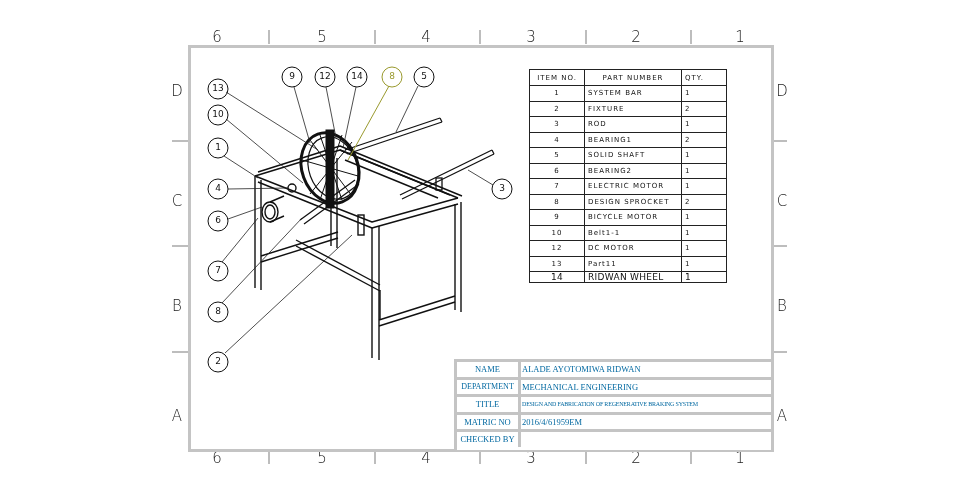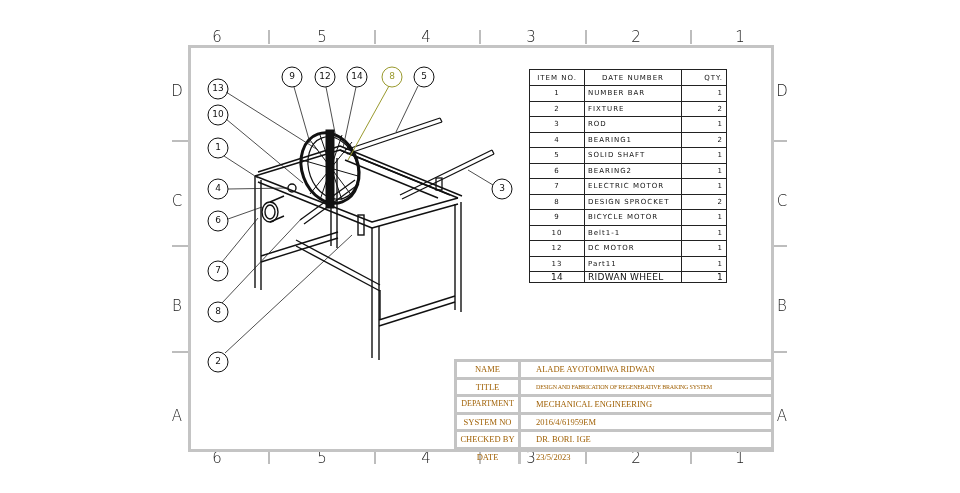--- a/index.html
+++ b/index.html
@@ -6,26 +6,26 @@
   body { width:960px; height:493px; position:relative; overflow:hidden; font-family:"DejaVu Sans", sans-serif; }
   .zone-label { position:absolute; font-family:"DejaVu Sans", sans-serif; font-size:15px; color:#222; font-weight:300; text-align:center; width:20px; }
   .tick { position:absolute; background:#bdbdbd; }
   .sheet { position:absolute; left:188px; top:45px; width:580px; height:401px; border:3px solid #c4c4c4; box-sizing:content-box; background:#fff; }
   svg.drawing { position:absolute; left:0; top:0; }
   .bom { position:absolute; left:529px; top:69px; border-collapse:collapse; font-family:"DejaVu Sans", sans-serif; font-size:7px; letter-spacing:1px; color:#111; }
   .bom td, .bom th { border:1px solid #222; height:14.5px; padding:0 3px; }
   .bom th { font-weight:normal; height:15px; }
   .bom .c1 { width:48px; text-align:center; }
   .bom .c2 { width:90px; text-align:left; }
-  .bom .c3 { width:38px; text-align:right; }
+  .bom .c3 { width:38px; text-align:left; }
   .title-block { position:absolute; left:454px; top:359px; width:317px; height:91px; border:3px solid #c4c4c4; border-right:none; border-bottom:none; background:#fff; box-sizing:border-box; }
-  .tb-row { display:flex; height:14.5px; border-bottom:3px solid #c4c4c4; box-sizing:content-box; font-family:"Liberation Serif", serif; color:#a16207; }
+  .tb-row { display:flex; height:14.5px; border-bottom:3px solid #c4c4c4; box-sizing:content-box; font-family:"Liberation Serif", serif; color:#0369a1; }
   .tb-row:last-child { border-bottom:none; }
   .tb-label { width:61px; border-right:3px solid #c4c4c4; font-size:8.5px; text-align:center; line-height:14.5px; white-space:nowrap; overflow:hidden; }
-  .tb-value { flex:1; font-size:8.5px; line-height:14.5px; padding-left:15px; white-space:nowrap; overflow:hidden; }
+  .tb-value { flex:1; font-size:8.5px; line-height:14.5px; padding-left:1px; white-space:nowrap; overflow:hidden; }
   .tb-value.small { font-size:6px; letter-spacing:-0.2px; }
 </style>
 </head>
 <body>
 
 <div class="zone-label" style="left:207px;top:28px;">6</div>
 <div class="zone-label" style="left:312px;top:28px;">5</div>
 <div class="zone-label" style="left:416px;top:28px;">4</div>
 <div class="zone-label" style="left:521px;top:28px;">3</div>
 <div class="zone-label" style="left:626px;top:28px;">2</div>
@@ -180,28 +180,28 @@
   <span style="position:absolute;left:347px;top:71px;width:20px;text-align:center;">14</span>
   <span style="position:absolute;left:382px;top:71px;width:20px;text-align:center;color:#9a9a2e;">8</span>
   <span style="position:absolute;left:414px;top:71px;width:20px;text-align:center;">5</span>
   <span style="position:absolute;left:492px;top:183px;width:20px;text-align:center;">3</span>
 </div>
 
 <table class="bom">
   <thead>
     <tr>
       <th class="c1">ITEM NO.</th>
-      <th class="c2" style="text-align:center">DATE NUMBER</th>
+      <th class="c2" style="text-align:center">PART NUMBER</th>
       <th class="c3">QTY.</th>
     </tr>
   </thead>
   <tbody>
     <tr>
         <td class="c1">1</td>
-        <td class="c2">NUMBER BAR</td>
+        <td class="c2">SYSTEM BAR</td>
         <td class="c3">1</td>
       </tr>
     <tr>
         <td class="c1">2</td>
         <td class="c2">FIXTURE</td>
         <td class="c3">2</td>
       </tr>
     <tr>
         <td class="c1">3</td>
         <td class="c2">ROD</td>
@@ -259,32 +259,27 @@
       </tr>
   </tbody>
 </table>
 
 <div class="title-block">
   <div class="tb-row">
     <div class="tb-label">NAME</div>
     <div class="tb-value">ALADE AYOTOMIWA RIDWAN</div>
   </div>
   <div class="tb-row">
+    <div class="tb-label" style="font-size:8px;">DEPARTMENT</div>
+    <div class="tb-value">MECHANICAL ENGINEERING</div>
+  </div>
+  <div class="tb-row">
     <div class="tb-label">TITLE</div>
     <div class="tb-value small">DESIGN AND FABRICATION OF REGENERATIVE BRAKING SYSTEM</div>
   </div>
   <div class="tb-row">
-    <div class="tb-label" style="font-size:8px;">DEPARTMENT</div>
-    <div class="tb-value">MECHANICAL ENGINEERING</div>
-  </div>
-  <div class="tb-row">
-    <div class="tb-label">SYSTEM NO</div>
+    <div class="tb-label">MATRIC NO</div>
     <div class="tb-value">2016/4/61959EM</div>
   </div>
   <div class="tb-row">
     <div class="tb-label">CHECKED BY</div>
-    <div class="tb-value">DR. BORI. IGE</div>
-  </div>
-  <div class="tb-row">
-    <div class="tb-label">DATE</div>
-    <div class="tb-value">23/5/2023</div>
   </div>
 </div>
 
 </body></html>

